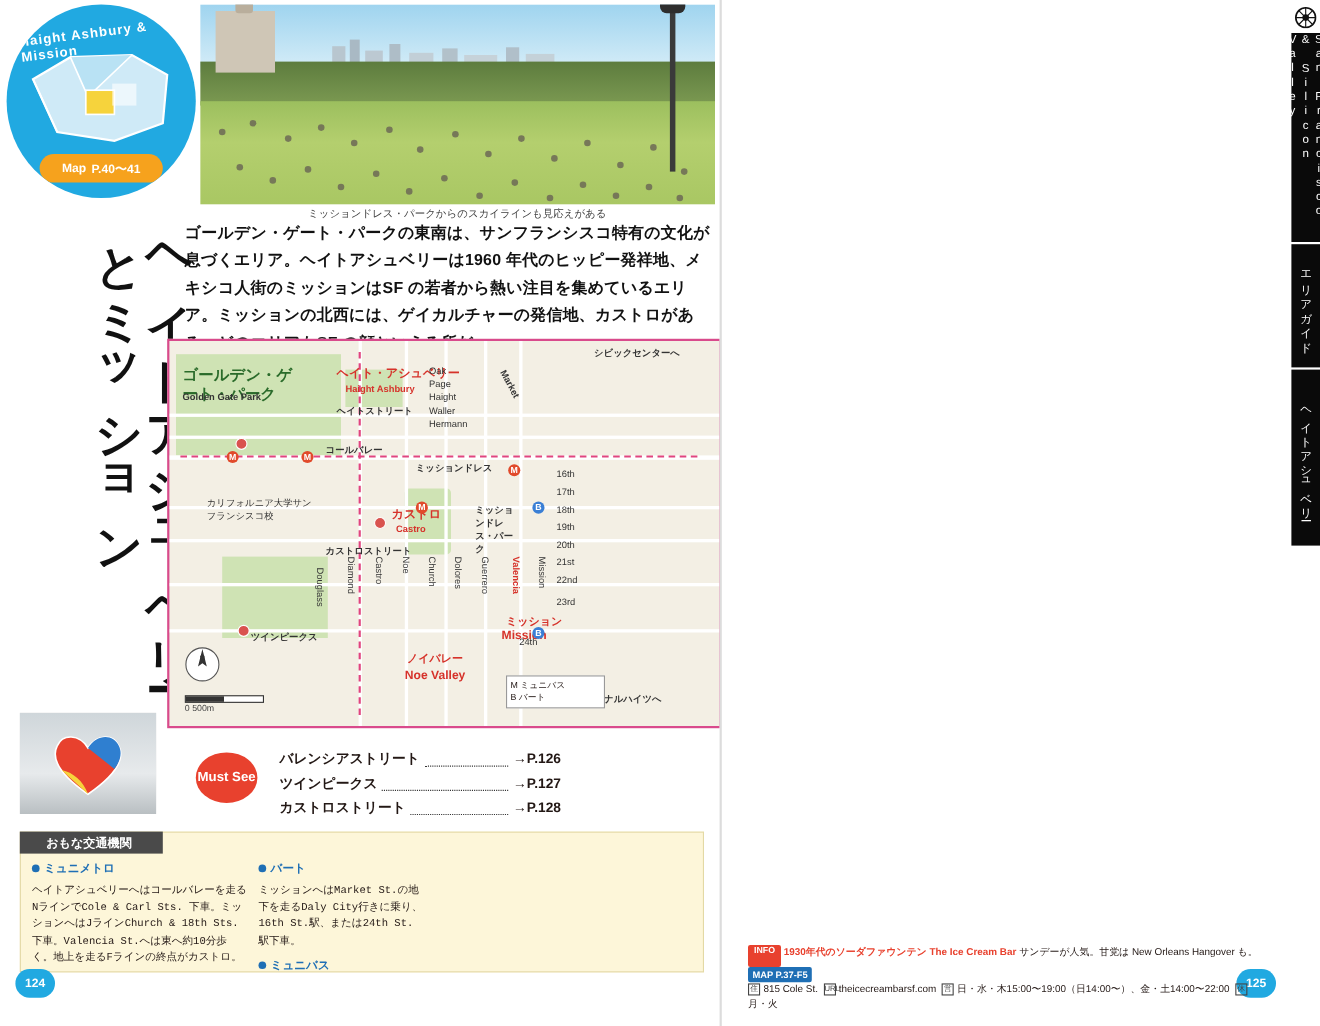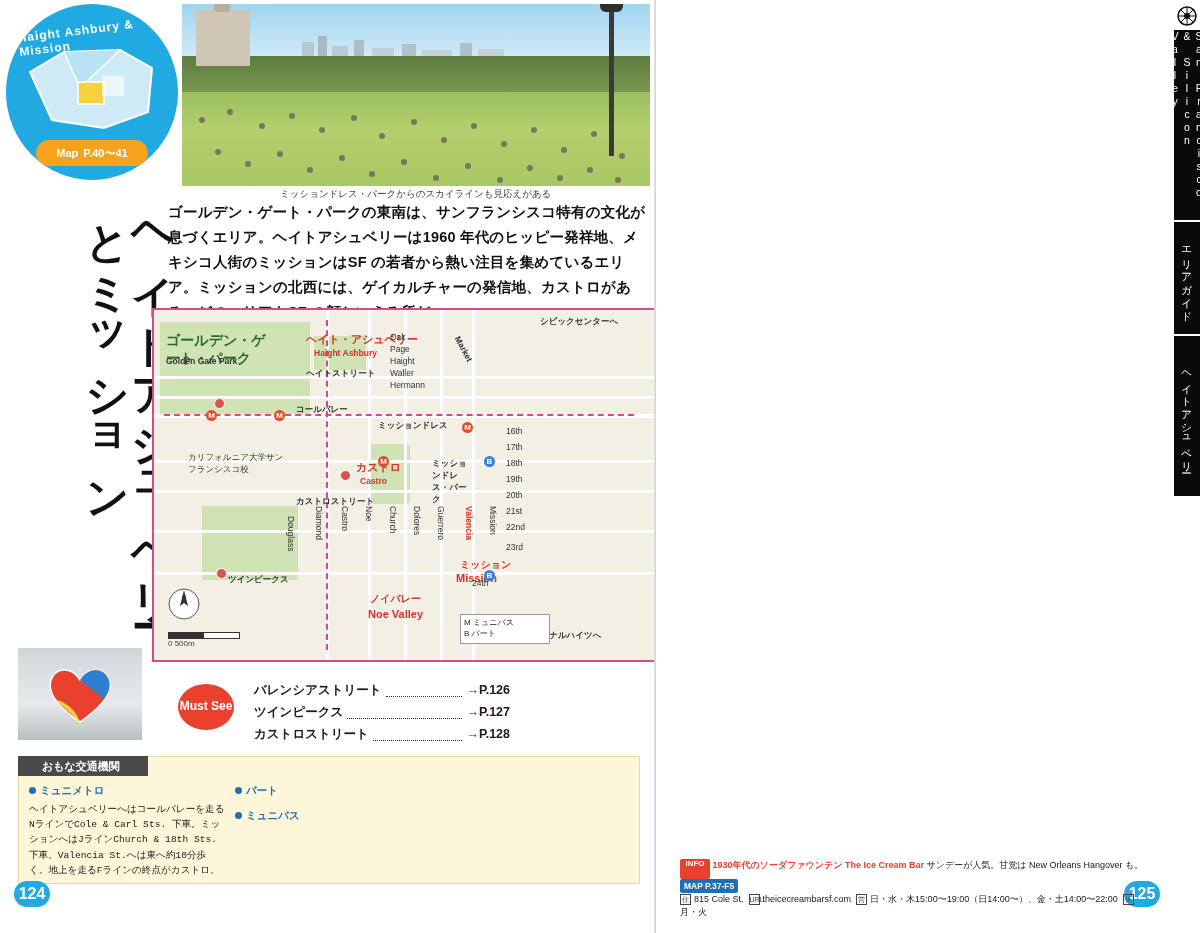--- a/index.html
+++ b/index.html
@@ -104,21 +104,21 @@
   .transport .t-head{position:absolute;left:-1px;top:-1px;width:130px;height:20px;background:#4a4a4a;
     color:#fff;font-size:11px;font-weight:bold;display:flex;align-items:center;padding-left:24px;box-sizing:border-box;}
   .transport .col{position:absolute;top:26px;font-size:9.6px;line-height:1.6;font-family:Liberation Mono, monospace;}
   .transport .col h4{margin:0 0 2px 0;font-size:10.5px;color:#1f6fb5;}
   .transport .c1{left:10px;width:196px;}
   .transport .c2{left:216px;width:150px;}
   .transport .c3{left:374px;width:236px;}
   .transport h4 .bullet{display:inline-block;width:7px;height:7px;border-radius:50%;background:#1f6fb5;margin-right:4px;}
   
   .pagenum{position:absolute;bottom:26px;width:36px;height:26px;border-radius:13px;background:#21a9e1;
-    color:#fff;font-size:16px;font-weight:bold;display:flex;align-items:center;justify-content:center;}
+    color:#fff;font-size:11px;font-weight:bold;display:flex;align-items:center;justify-content:center;}
   .pagenum.l{left:14px;}
   .pagenum.r{right:14px;}
   .infobar{position:absolute;bottom:14px;font-size:9px;line-height:1.45;}
   .info-icon{display:inline-block;width:30px;height:20px;background:#e8412e;color:#fff;font-size:8px;
     font-weight:bold;text-align:center;line-height:10px;border-radius:2px;vertical-align:top;padding-top:0px;box-sizing:border-box;}
   .info-l{left:56px;width:580px;}
   .info-r{left:686px;width:470px;}
   .info-title{color:#e8412e;font-weight:bold;}
   .sq{display:inline-block;width:9px;height:9px;border:1px solid #444;font-size:7px;line-height:9px;
     text-align:center;margin-right:3px;vertical-align:middle;color:#444;}
@@ -340,20 +340,21 @@
     </div>
 
     <div class="transport">
       <div class="t-head">おもな交通機関</div>
       <div class="col c1">
         <h4><span class="bullet"></span><span>ミュニメトロ</span></h4>
         <div>ヘイトアシュベリーへはコールバレーを走るNラインでCole &amp; Carl Sts. 下車。ミッションへはJラインChurch &amp; 18th Sts. 下車。Valencia St.へは東へ約10分歩く。地上を走るFラインの終点がカストロ。</div>
       </div>
       <div class="col c2">
         <h4><span class="bullet"></span><span>バート</span></h4>
+        <div>ミッションへはMarket St.の地下を走るDaly City行きに乗り、16th St.駅、または24th St.駅下車。</div>
         <h4 style="margin-top:8px;"><span class="bullet"></span><span>ミュニバス</span></h4>
       </div>
     </div>
 
     <div class="pagenum l">124</div>
   </div>
 
   <div class="gutter"></div>
 
   <div class="right-page">

